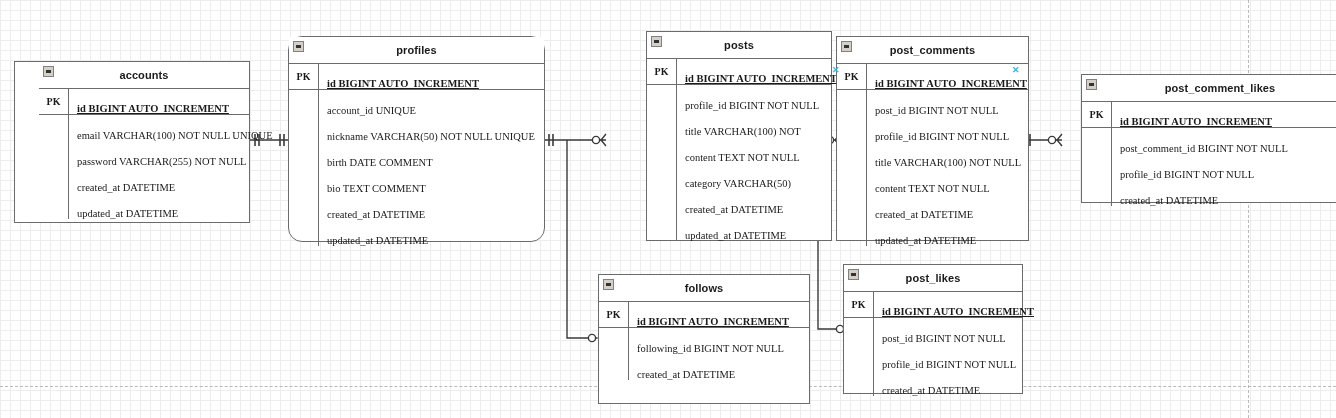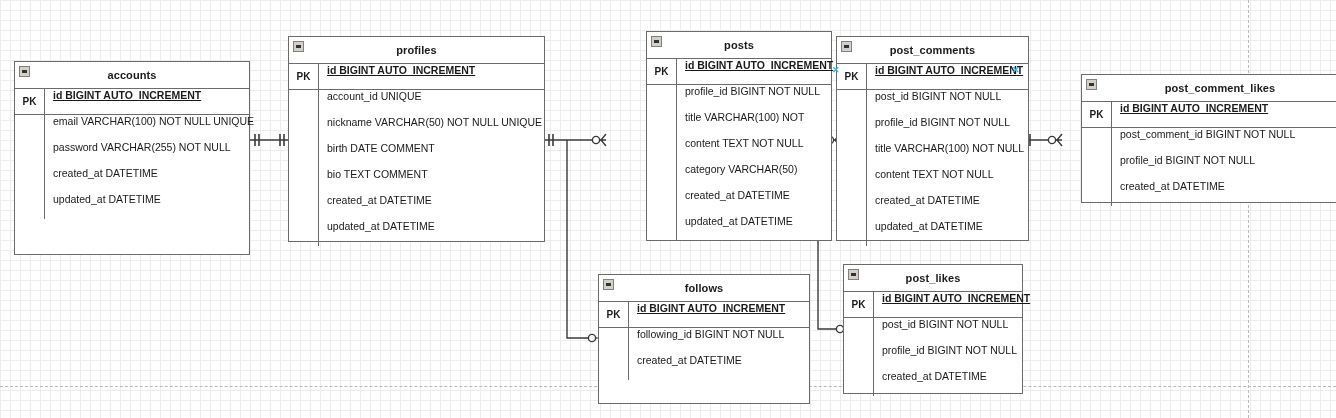--- a/index.html
+++ b/index.html
@@ -84,23 +84,24 @@
   }
   .collapse-icon i {
     display: block;
     width: 5px;
     height: 3px;
     background: #333333;
   }
 
   .attr-row {
     display: flex;
-    align-items: flex-start;
+    align-items: flex-end;
     height: 26px;
     box-sizing: border-box;
+    font-family: Liberation Serif, serif;
   }
   .attr-row.pk-row {
     border-bottom: 1px solid #6b6b6b;
   }
   .attr-key {
     width: 30px;
     flex: 0 0 30px;
     text-align: center;
     font-size: 10px;
     font-weight: bold;
@@ -204,21 +205,21 @@
   <div class="conn" style="left:1022px; top:125px; width:42px; height:30px;">
     <svg width="42" height="30" viewBox="0 0 42 30">
       <line x1="0" y1="15" x2="36" y2="15" stroke="#3a3a3a" stroke-width="1.6"></line>
       <line x1="4" y1="9" x2="4" y2="21" stroke="#3a3a3a" stroke-width="1.6"></line>
       <line x1="8" y1="9" x2="8" y2="21" stroke="#3a3a3a" stroke-width="1.6"></line>
       <circle cx="30" cy="15" r="3.6" fill="#ffffff" stroke="#3a3a3a" stroke-width="1.4"></circle>
       <path d="M40 9 L35 15 L40 21 M35 15 L40 15" fill="none" stroke="#3a3a3a" stroke-width="1.4"></path>
     </svg>
   </div>
 
-  <div class="entity" style="left:14px; top:61px; width:236px; height:194px;">
+  <div class="entity" style="left:14px; top:61px; width:236px; height:162px;padding-left:24px;">
     <div class="entity-header">
       <span class="collapse-icon">
           <i></i>
         </span>
       <span class="entity-title">accounts</span>
     </div>
     <div class="attr-row pk-row">
       <span class="attr-key">PK</span>
       <span class="attr-name">id BIGINT AUTO_INCREMENT</span>
     </div>
@@ -233,21 +234,21 @@
     <div class="attr-row">
       <span class="attr-key"></span>
       <span class="attr-name">created_at DATETIME</span>
     </div>
     <div class="attr-row">
       <span class="attr-key"></span>
       <span class="attr-name">updated_at DATETIME</span>
     </div>
   </div>
 
-  <div class="entity" style="left:288px; top:36px; width:257px; height:206px;">
+  <div class="entity" style="left:288px; top:36px; width:257px; height:206px;border-radius:14px;">
     <div class="entity-header">
       <span class="collapse-icon">
           <i></i>
         </span>
       <span class="entity-title">profiles</span>
     </div>
     <div class="attr-row pk-row">
       <span class="attr-key">PK</span>
       <span class="attr-name">id BIGINT AUTO_INCREMENT</span>
     </div>

